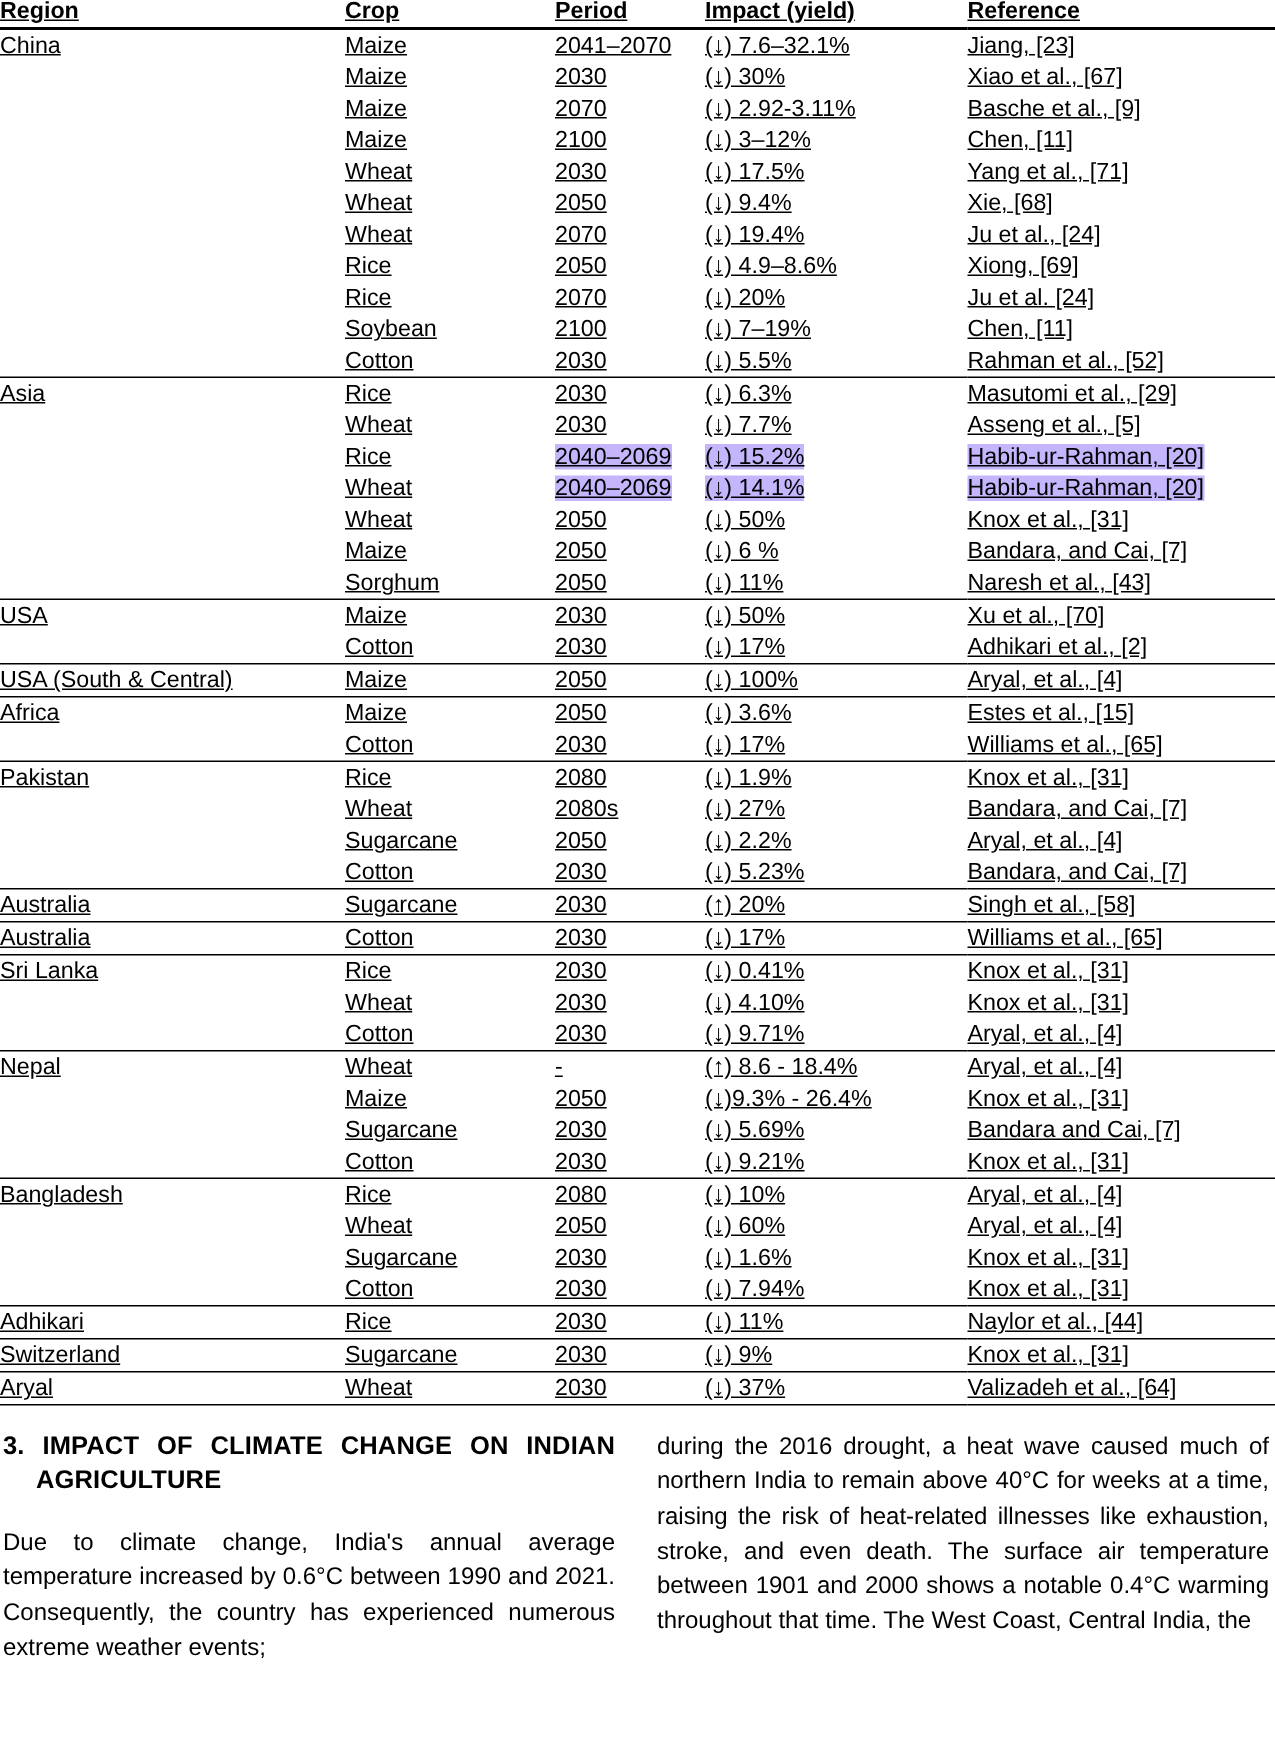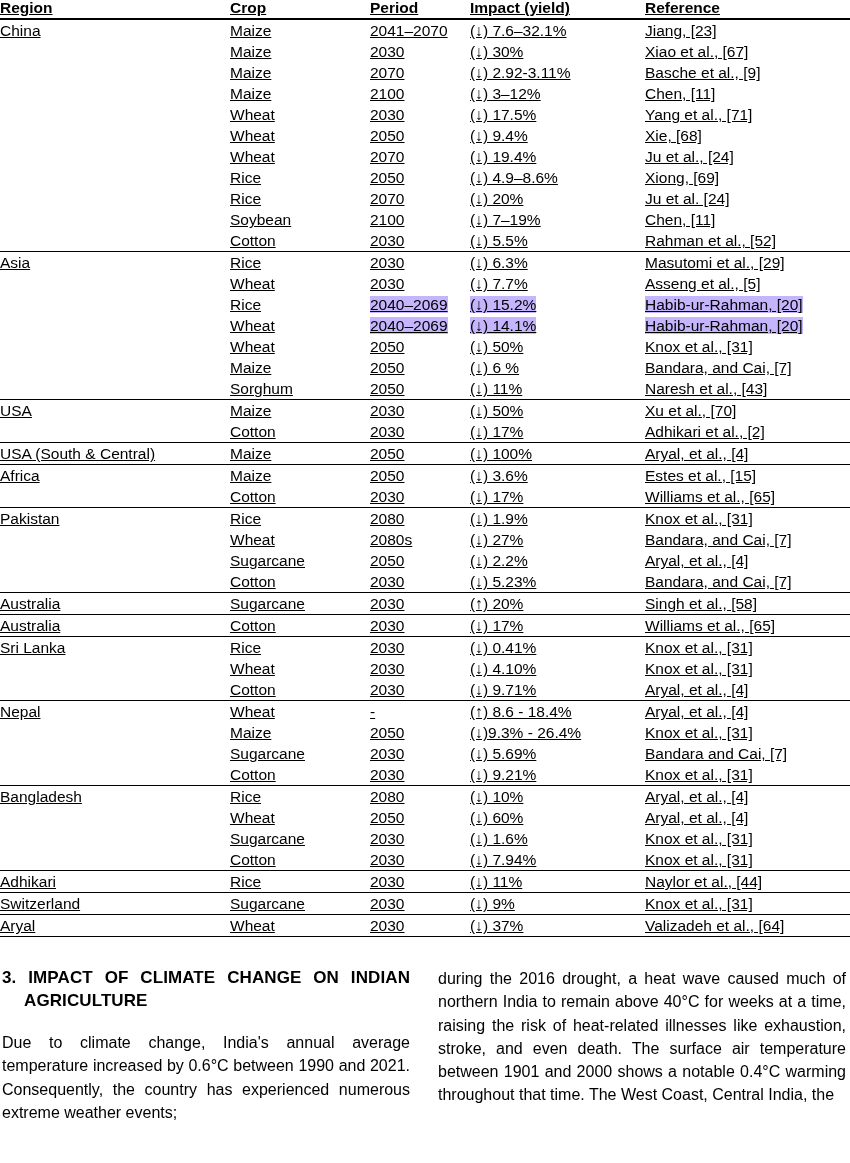--- a/index.html
+++ b/index.html
@@ -68,21 +68,21 @@
   td.cell-region { padding-left: 2px; }
   td.cell-crop   { padding-left: 0px; }
   td.cell-period { padding-left: 0px; margin-left: 24px; }
   td.cell-impact { padding-left: 0px; }
   td.cell-ref    { padding-left: 0px; }
 
   .hl { background: #c4b5fd; }
 
   
   .article {
-    margin-top: 30px;
+    margin-top: 16px;
     display: flex;
     gap: 28px;
     padding: 0 2px;
   }
   .col {
     width: 408px;
     flex: 0 0 408px;
   }
   h2.section-heading {
     font-size: 17px;

